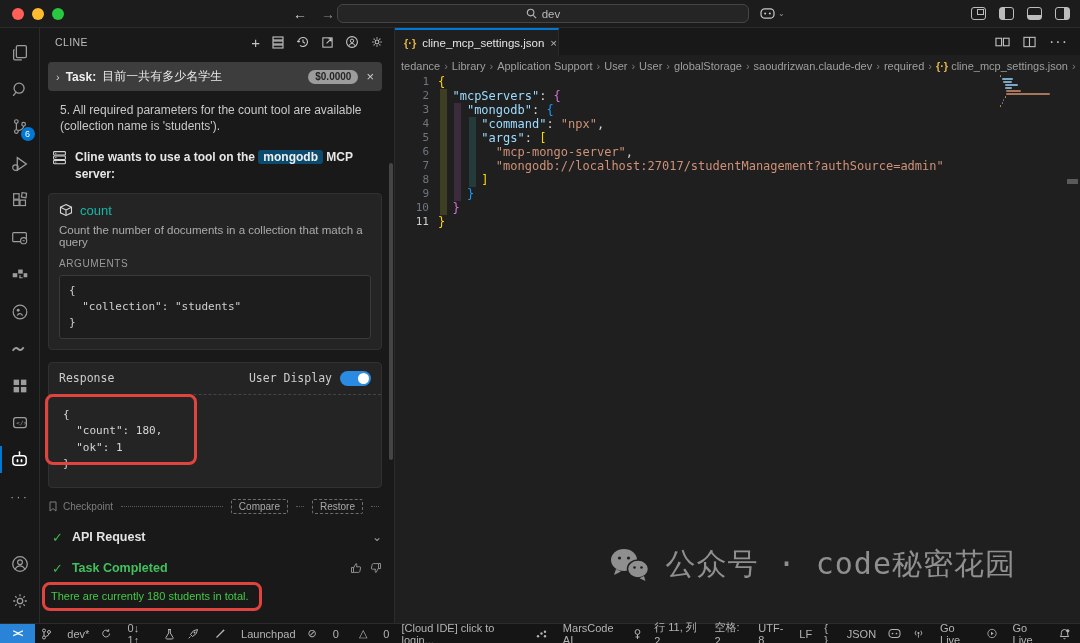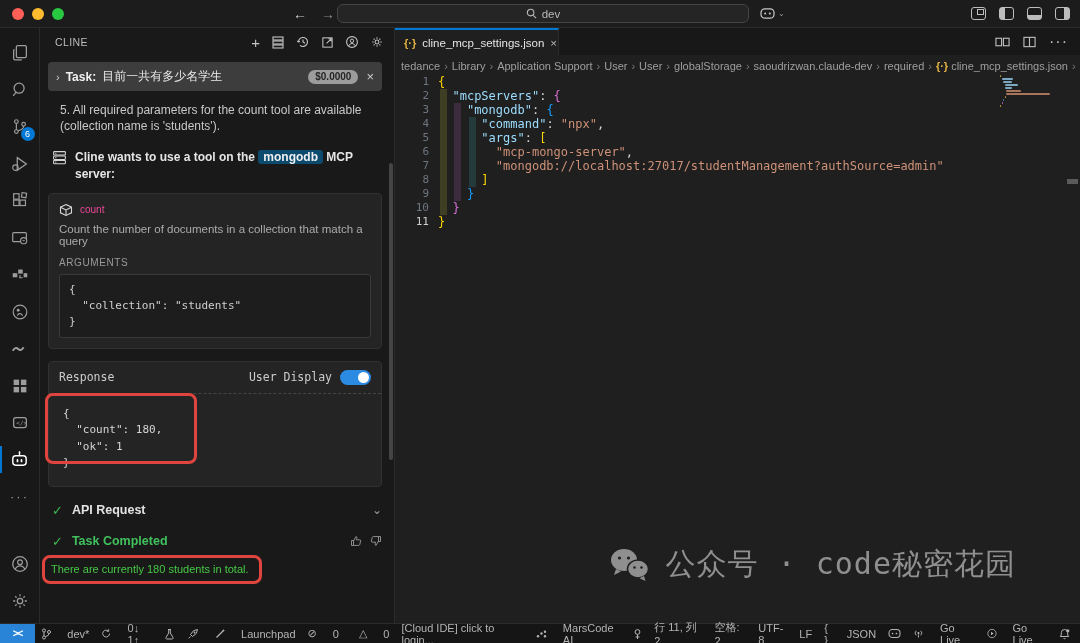--- a/index.html
+++ b/index.html
@@ -58,21 +58,21 @@
     padding:1.5px 7px; font-weight:bold; }
   .task-close { color:#cccccc; font-size:13px; margin-left:2px; }
 
   .step-text { color:#c8c8c8; line-height:1.35; padding:2px 4px 0 12px; }
   .tool-request { display:flex; gap:8px; align-items:flex-start; margin-top:15px; padding:0 2px 0 4px;
     font-weight:bold; color:#e6e6e6; line-height:1.4; }
   .srv-badge { background:#0c4a6e; border-radius:3px; padding:0 5px; font-weight:bold; color:#f0f0f0; }
 
   .tool-card { margin-top:10px; background:#242424; border:1px solid #313131; border-radius:4px;
     padding:9px 10px 10px 10px; }
-  .tool-name-row { display:flex; align-items:center; gap:7px; color:#ec4899; font-size:10px; }
+  .tool-name-row { display:flex; align-items:center; gap:7px; color:#14b8a6; font-size:13px; }
   .tool-desc { color:#ababab; margin-top:6px; font-size:11.5px; }
   .args-label { color:#9a9a9a; font-size:10px; letter-spacing:.6px; margin-top:10px; }
   .code-box { margin-top:6px; background:#1d1d1d; border:1px solid #3a3a3a; border-radius:3px;
     padding:7px 9px; font-family:"DejaVu Sans Mono", monospace; font-size:11px; color:#cfcfcf;
     line-height:1.45; white-space:pre; }
 
   .resp-card { margin-top:12px; background:#242424; border:1px solid #313131; border-radius:4px;
     padding:8px 10px 10px 10px; position:relative; }
   .resp-head { display:flex; align-items:center; font-family:"DejaVu Sans Mono", monospace; font-size:11.5px; color:#cccccc; }
   .rich-wrap { margin-left:auto; display:flex; align-items:center; gap:8px; }
@@ -368,20 +368,31 @@
             </div>
           </div>
           <div class="resp-sep"></div>
           <div class="resp-code">{
   "count": 180,
   "ok": 1
 }</div>
           <div class="anno resp"></div>
         </div>
 
+        <div class="checkpoint">
+          <svg class="ic" width="10" height="11" viewBox="0 0 10 11">
+              <path d="M2 1 h6 v9 l-3-2.4 L2 10 Z" fill="none" stroke="#7d7d7d" stroke-width="1"></path>
+            </svg>
+          <span>Checkpoint</span>
+          <span class="cp-line"></span>
+          <span class="cp-btn">Compare</span>
+          <span class="cp-line short"></span>
+          <span class="cp-btn">Restore</span>
+          <span class="cp-line short"></span>
+        </div>
 
         <div class="row-check">
           <span class="check">✓</span>
           <span class="lbl">API Request</span>
           <span class="right">
               <span>⌄</span>
             </span>
         </div>
 
         <div class="row-check">

